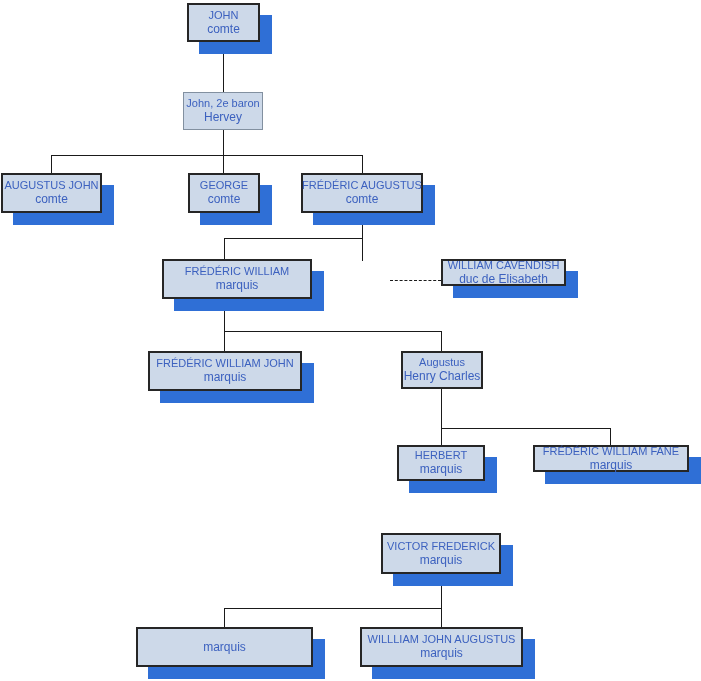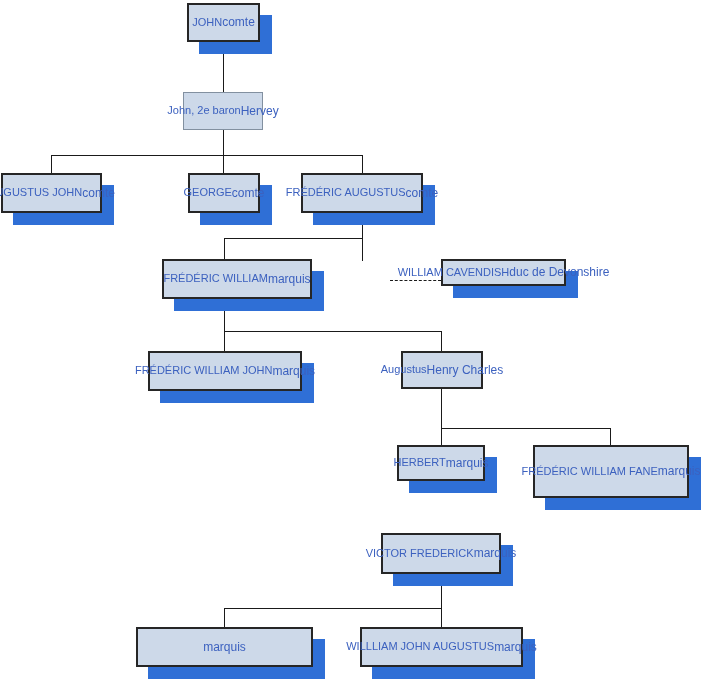--- a/index.html
+++ b/index.html
@@ -7,21 +7,21 @@
     position:relative;
     width:701px;height:681px;
     background:#fff;
     overflow:hidden;
     font-family:"Liberation Sans","DejaVu Sans",sans-serif;
   }
   .node{
     position:absolute;
     box-sizing:border-box;
     background:var(--box-fill,#cdd9e9);
-    display:flex;flex-direction:row;
+    display:flex;flex-direction:column;
     align-items:center;justify-content:center;
     text-align:center;
     color:var(--text-blue,#3c61bf);
     line-height:1.2;
     cursor:default;
   }
   .node.shadowed{
     border:2px solid var(--box-border-dark,#262626);
     box-shadow:12px 12px 0 0 var(--shadow-blue,#2f6fd6);
   }
@@ -93,39 +93,39 @@
   </div>
 
   <div class="node shadowed" style="left:162px;top:259px;width:150px;height:40px">
     <div class="name">FRÉDÉRIC WILLIAM</div>
     <div class="title">marquis</div>
   </div>
 
 
   <div class="node shadowed" style="left:441px;top:259px;width:125px;height:27px">
     <div class="name">WILLIAM CAVENDISH</div>
-    <div class="title">duc de Devonshire</div>
+    <div class="title">duc de Elisabeth</div>
   </div>
 
   <div class="node shadowed" style="left:148px;top:351px;width:154px;height:40px">
     <div class="name">FRÉDÉRIC WILLIAM JOHN</div>
     <div class="title">marquis</div>
   </div>
 
   <div class="node plain-dark" style="left:401px;top:351px;width:82px;height:38px">
     <div class="name">Augustus</div>
     <div class="title same">Henry Charles</div>
   </div>
 
   <div class="node shadowed" style="left:397px;top:445px;width:88px;height:36px">
     <div class="name">HERBERT</div>
     <div class="title">marquis</div>
   </div>
 
-  <div class="node shadowed" style="left:533px;top:445px;width:156px;height:53px">
+  <div class="node shadowed" style="left:533px;top:445px;width:156px;height:27px">
     <div class="name">FRÉDÉRIC WILLIAM FANE</div>
     <div class="title">marquis</div>
   </div>
 
   <div class="node shadowed" style="left:381px;top:533px;width:120px;height:41px">
     <div class="name">VICTOR FREDERICK</div>
     <div class="title">marquis</div>
   </div>
 
   <div class="node shadowed" style="left:136px;top:627px;width:177px;height:40px">

